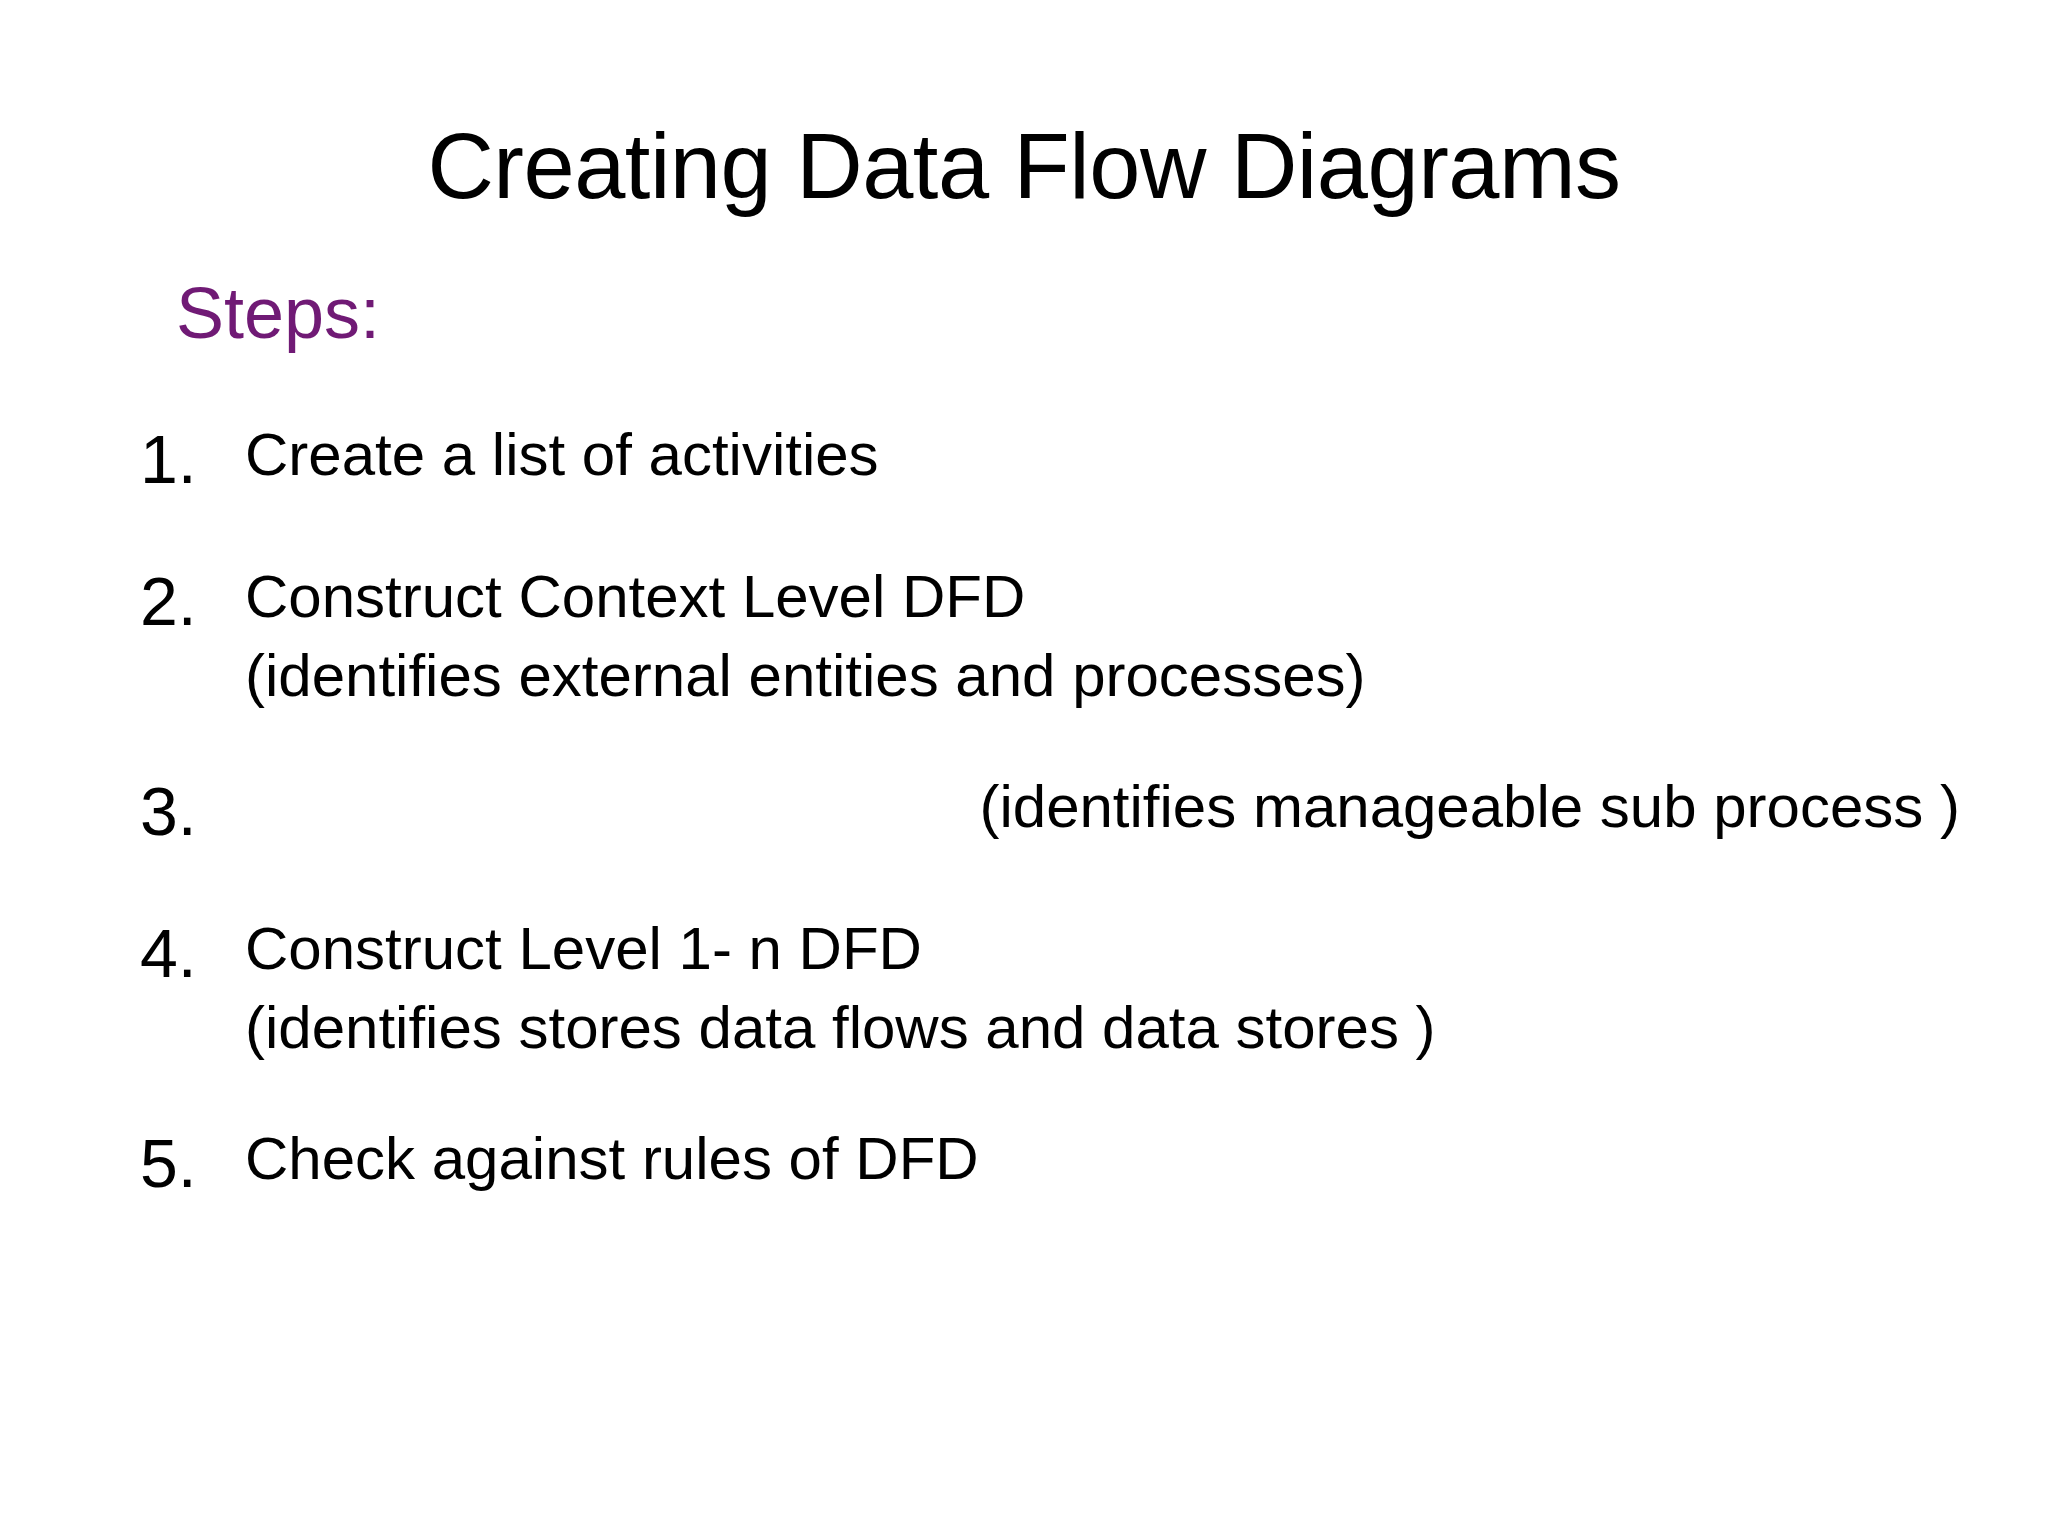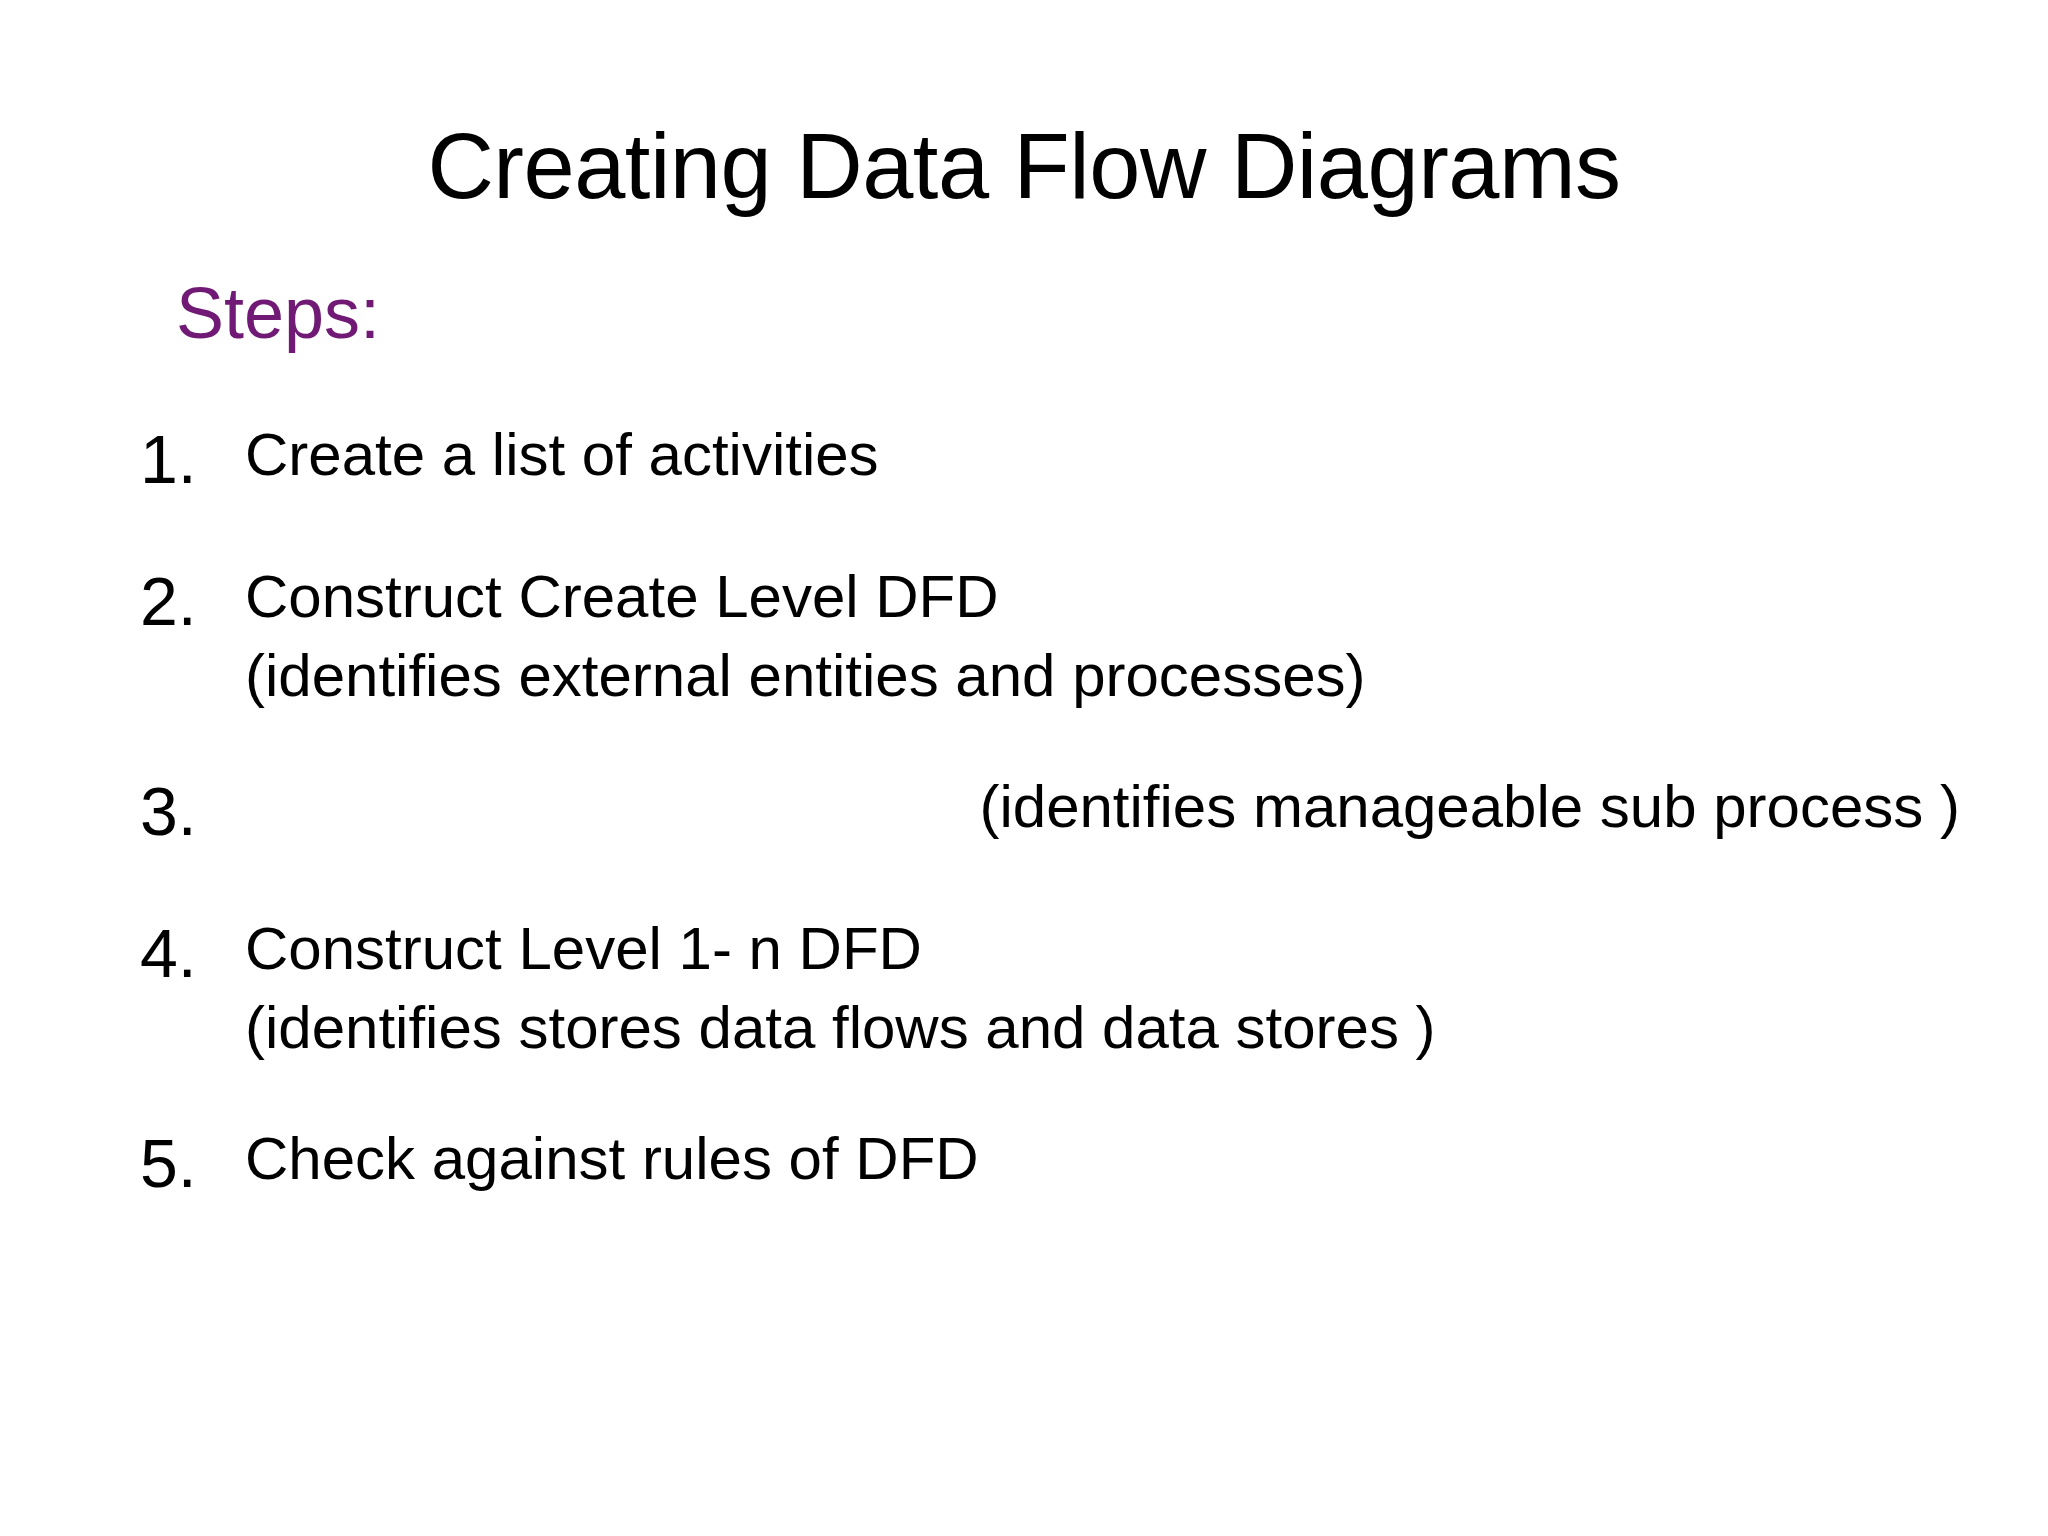--- a/index.html
+++ b/index.html
@@ -101,21 +101,21 @@
     <li class="step-item">
       <span class="step-number">1.</span>
       <span class="step-body">
         <span class="step-line">Create a list of activities</span>
       </span>
     </li>
 
     <li class="step-item">
       <span class="step-number">2.</span>
       <span class="step-body">
-        <span class="step-line">Construct Create Level DFD</span>
+        <span class="step-line">Construct Context Level DFD</span>
         <span class="step-line" style="display:block;">(identifies external entities and processes)</span>
       </span>
     </li>
 
     <li class="step-item">
       <span class="step-number">3.</span>
       <span class="step-body">
         <span class="step-line" style="display:block;text-align:right;">(identifies manageable sub process )</span>
       </span>
     </li>

